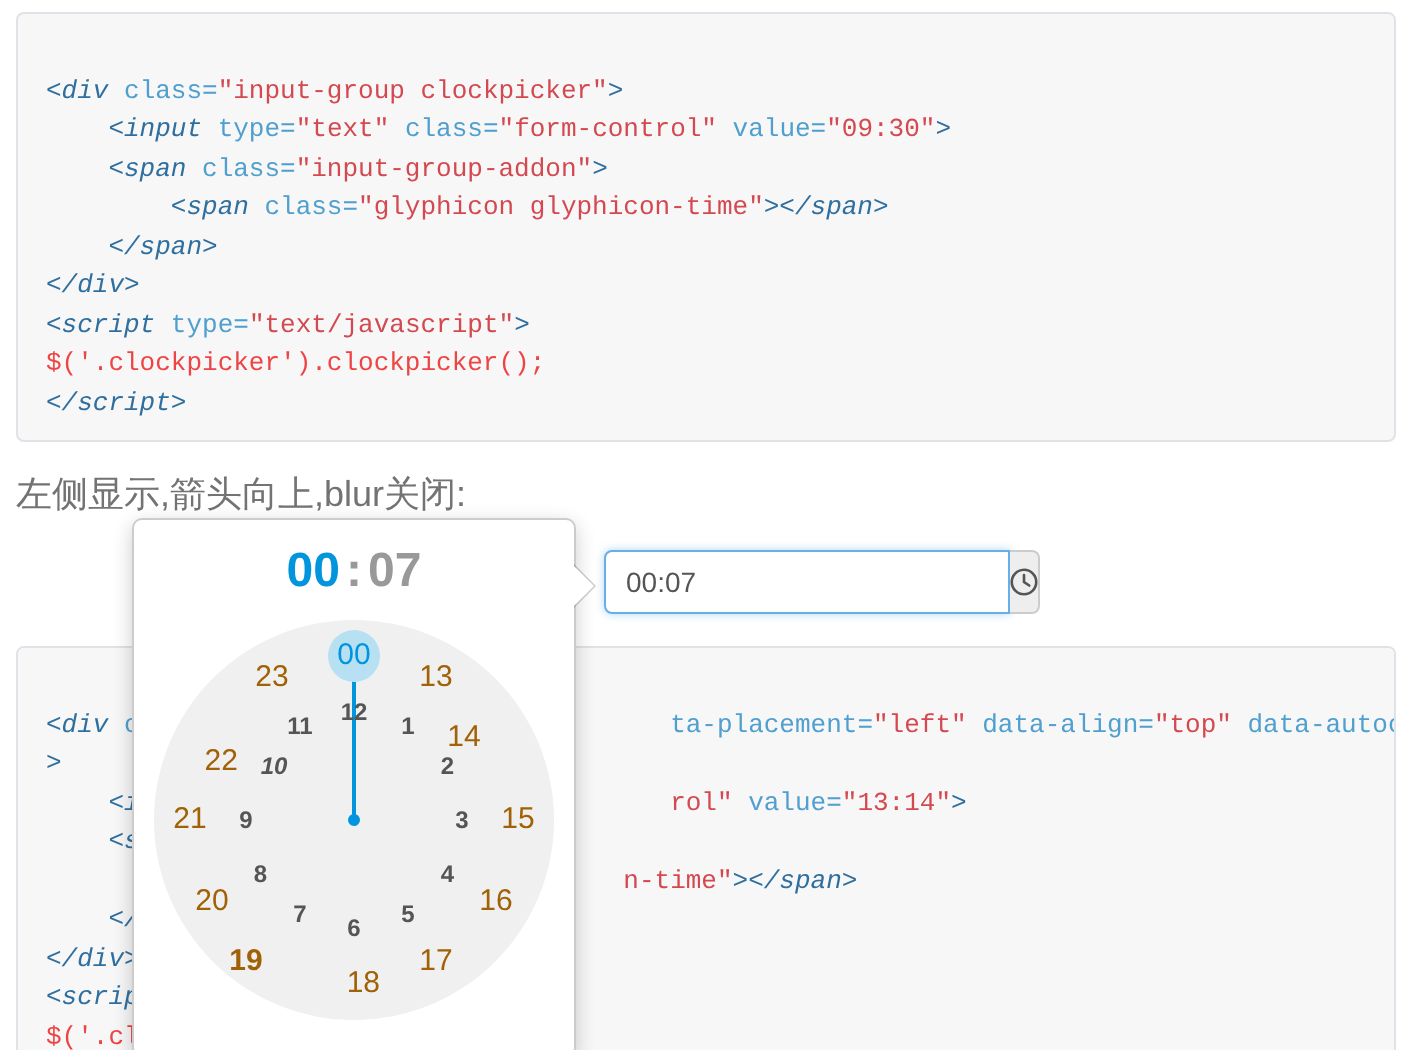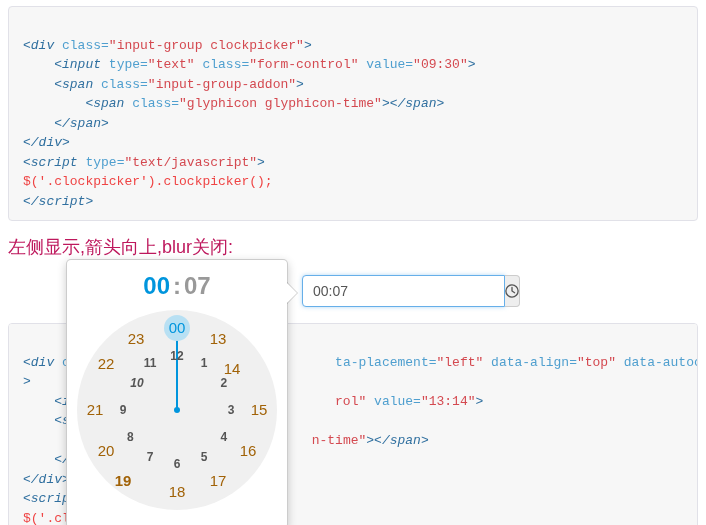--- a/index.html
+++ b/index.html
@@ -25,21 +25,21 @@
     position: relative;
   }
   .tag { color: #2f6f9f; font-style: italic; }
   .attr { color: #4f9fcf; }
   .val { color: #d44950; }
   .plain { color: #ef4444; }
   .heading {
     font-size: 18px;
     font-weight: 500;
     margin: 14px 8px 10px 8px;
-    color: #be185d;
+    color: #737373;
   }
 
   
   .input-group {
     position: absolute;
     display: flex;
     width: 100px;
   }
   .form-control {
     flex: 1;
@@ -198,25 +198,25 @@
     </div>
     <div class="clock-plate">
       <div class="clock-hand"></div>
       <div class="clock-center"></div>
       <div id="ticks">
           <div class="tick " style="left: 128px; top: 15.9859px;">13</div>
           <div class="tick " style="left: 142px; top: 46px;">14</div>
           <div class="tick " style="left: 169px; top: 87px;">15</div>
           <div class="tick " style="left: 158.014px; top: 128px;">16</div>
           <div class="tick " style="left: 128px; top: 158.014px;">17</div>
-          <div class="tick " style="left: 87px; top: 169px;">18</div>
+          <div class="tick " style="left: 87px; top: 169px; text-align: right;">18</div>
           <div class="tick " style="left: 33px; top: 158.014px; font-weight: bold;">19</div>
           <div class="tick " style="left: 15.9859px; top: 128px;">20</div>
           <div class="tick " style="left: 5px; top: 87px;">21</div>
-          <div class="tick " style="left: 15.9859px; top: 41px;">22</div>
+          <div class="tick " style="left: 15.9859px; top: 58px; text-align: right;">22</div>
           <div class="tick " style="left: 46px; top: 15.9859px;">23</div>
           <div class="tick  selected" style="left: 87px; top: 5px;">00</div>
           <div class="tick inner" style="left: 114px; top: 40.2346px;">1</div>
           <div class="tick inner" style="left: 133.765px; top: 60px;">2</div>
           <div class="tick inner" style="left: 141px; top: 87px;">3</div>
           <div class="tick inner" style="left: 133.765px; top: 114px;">4</div>
           <div class="tick inner" style="left: 114px; top: 133.765px;">5</div>
           <div class="tick inner" style="left: 87px; top: 141px;">6</div>
           <div class="tick inner" style="left: 60px; top: 133.765px;">7</div>
           <div class="tick inner" style="left: 40.2346px; top: 114px;">8</div>

